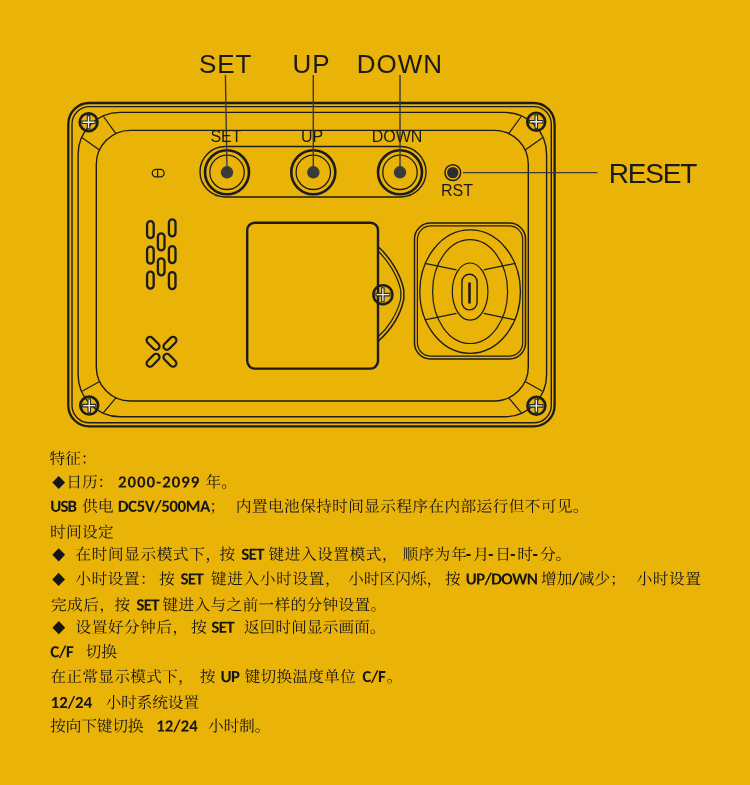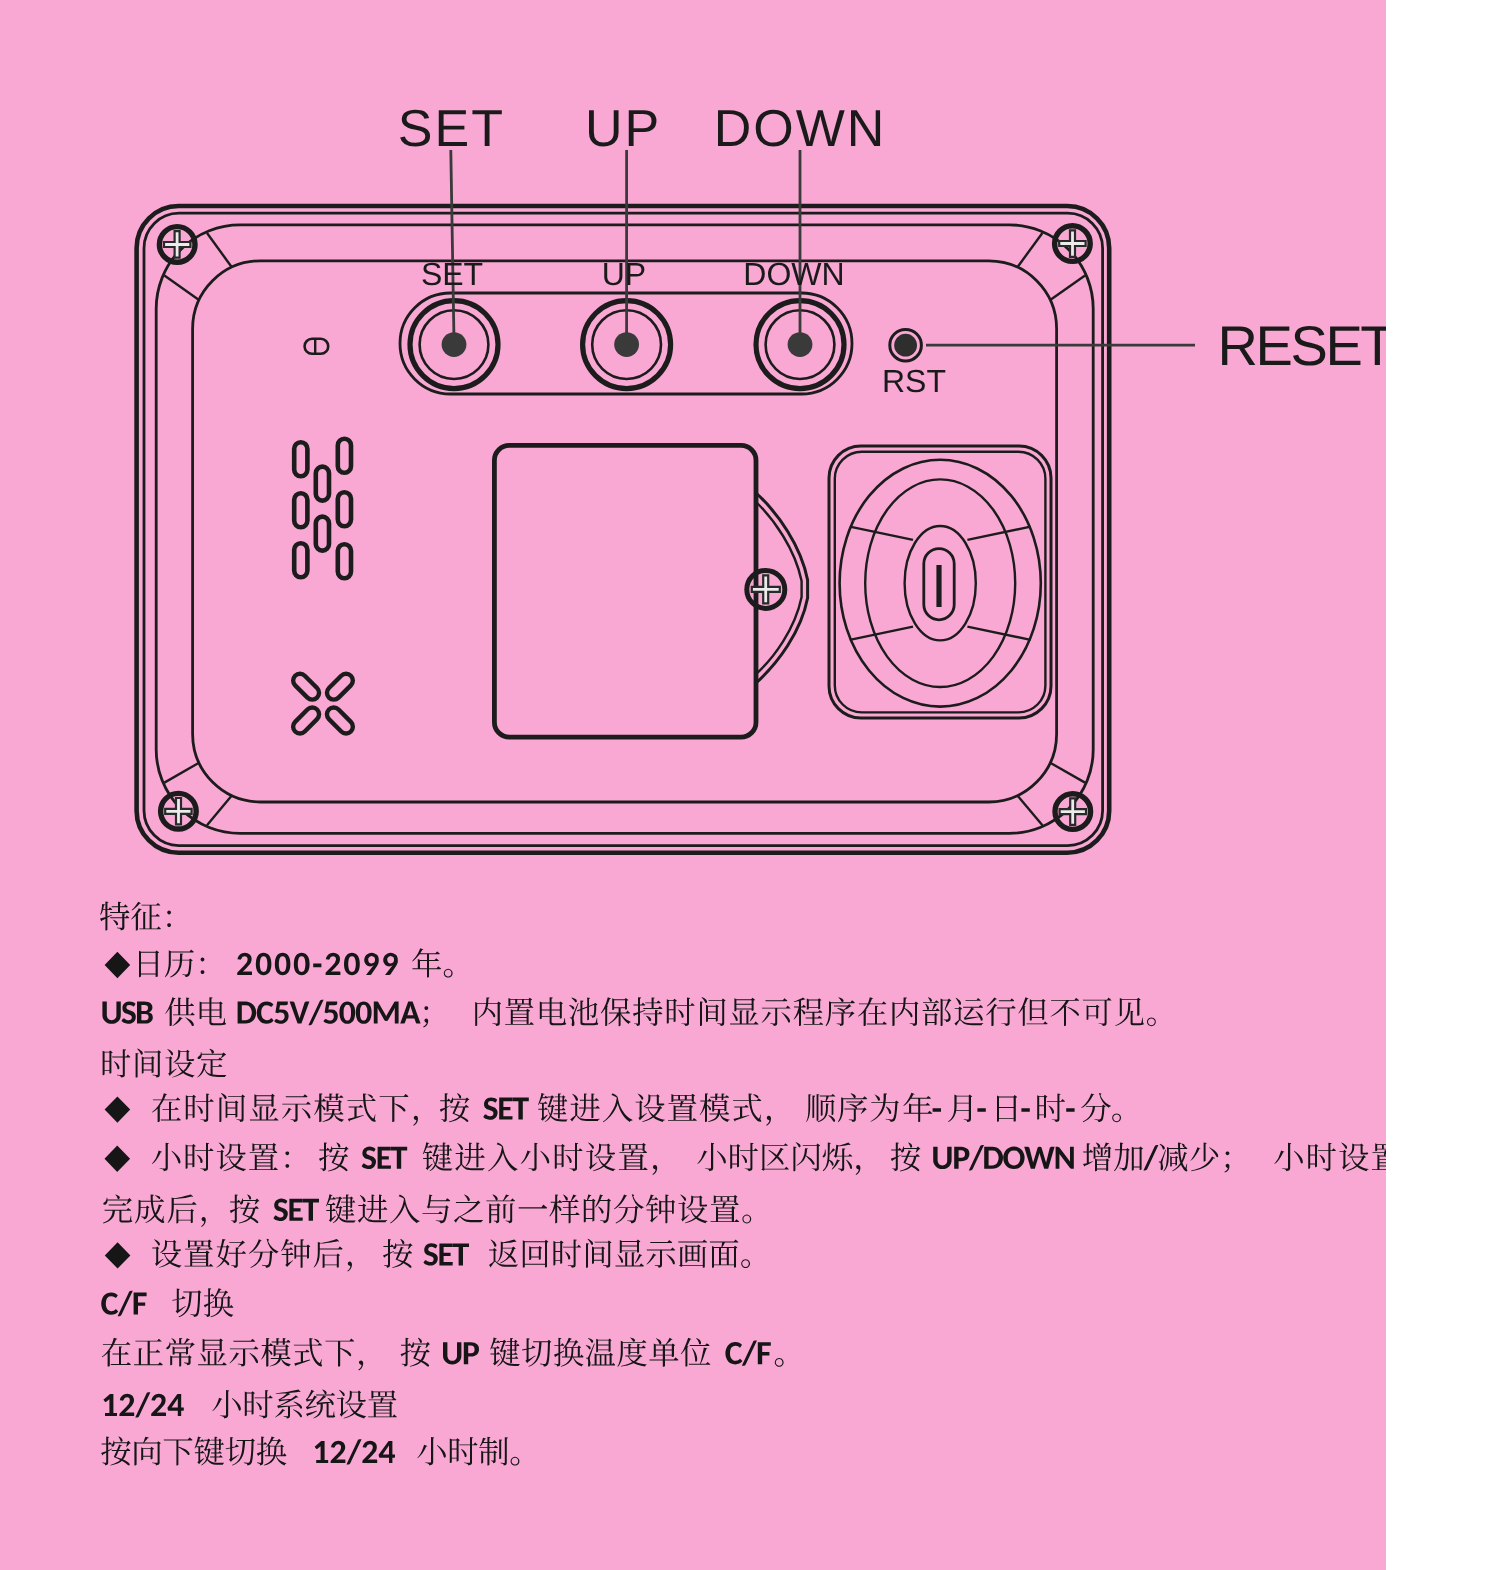--- a/index.html
+++ b/index.html
@@ -1,14 +1,14 @@
 <!DOCTYPE html>
 <html><head><meta charset="utf-8"><style>
 html,body{margin:0;padding:0;background:#fff}
-.page{position:relative;width:693px;height:785px;background:#f9a8d4;overflow:hidden}
+.page{position:relative;width:750px;height:785px;background:#eab308;overflow:hidden}
 </style></head>
 <body>
 <div class="page">
 <svg width="750" height="785" viewBox="0 0 750 785" xmlns="http://www.w3.org/2000/svg">
 <rect x="68.3" y="103.0" width="486.3" height="323.4" rx="21" fill="none" stroke="#1c1c1c" stroke-width="2.3"></rect>
 <rect x="72.0" y="106.6" width="479.3" height="316.2" rx="17.5" fill="none" stroke="#1c1c1c" stroke-width="1.4"></rect>
 <rect x="78.1" y="112.4" width="468.5" height="304.3" rx="42" fill="none" stroke="#1c1c1c" stroke-width="1.4"></rect>
 <rect x="96.3" y="130.4" width="431.99999999999994" height="270.6" rx="34" fill="none" stroke="#1c1c1c" stroke-width="1.4"></rect>
 <line x1="99.5" y1="150.0" x2="82.2" y2="137.8" stroke="#1c1c1c" stroke-width="1.2"></line>
 <line x1="115.9" y1="133.6" x2="103.5" y2="116.5" stroke="#1c1c1c" stroke-width="1.2"></line>

